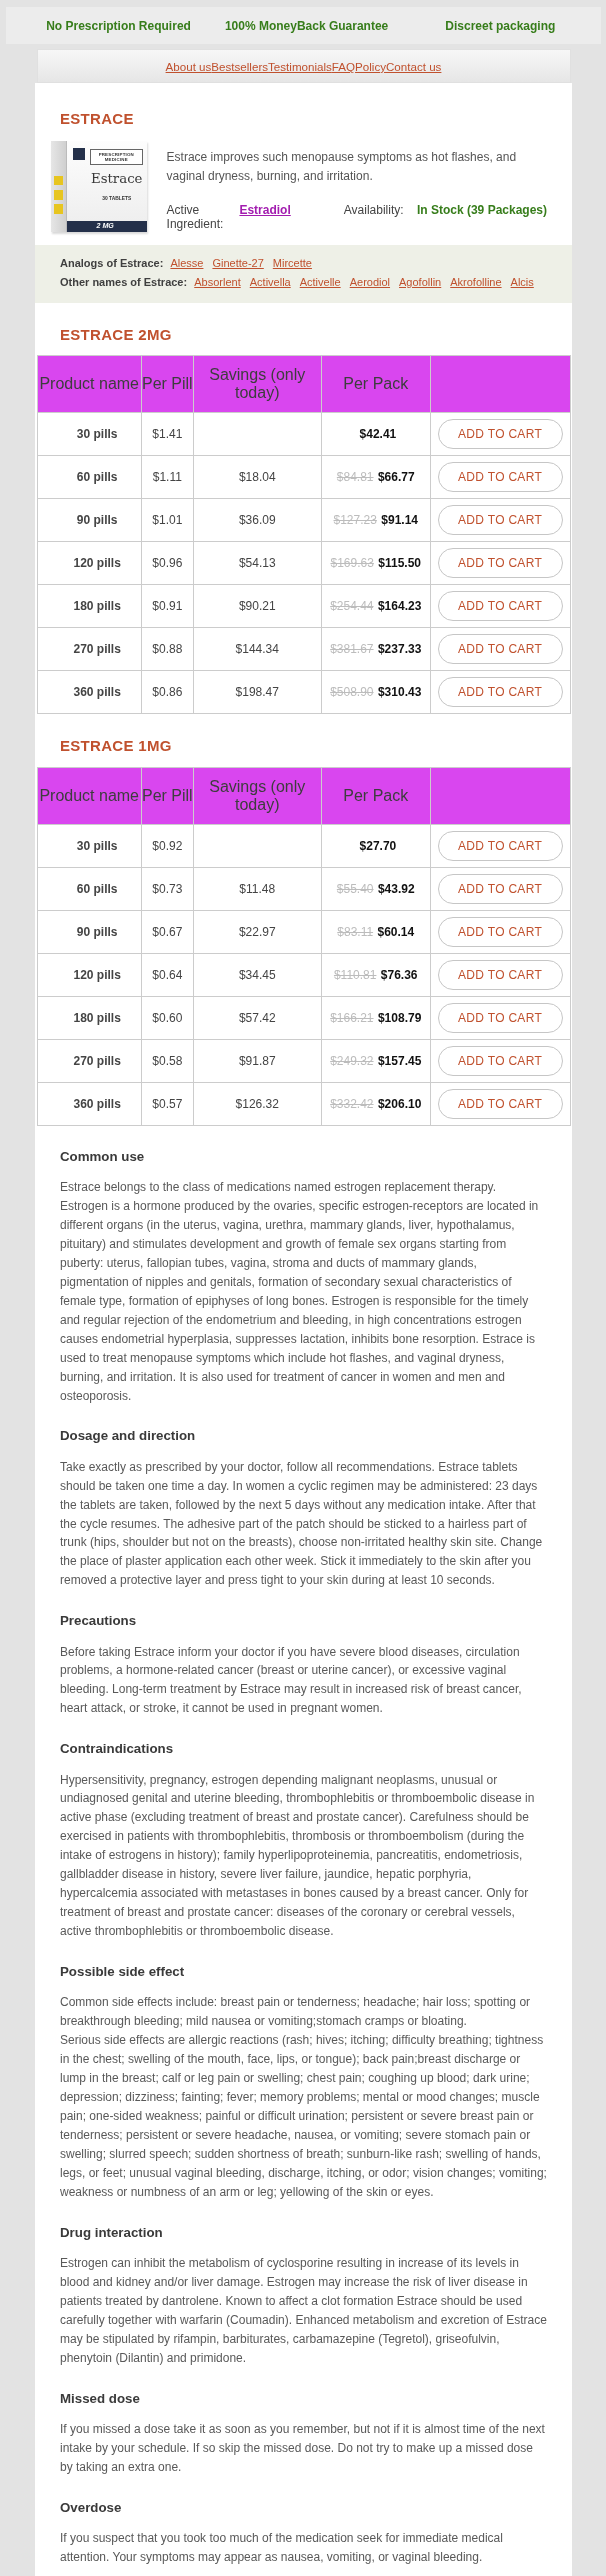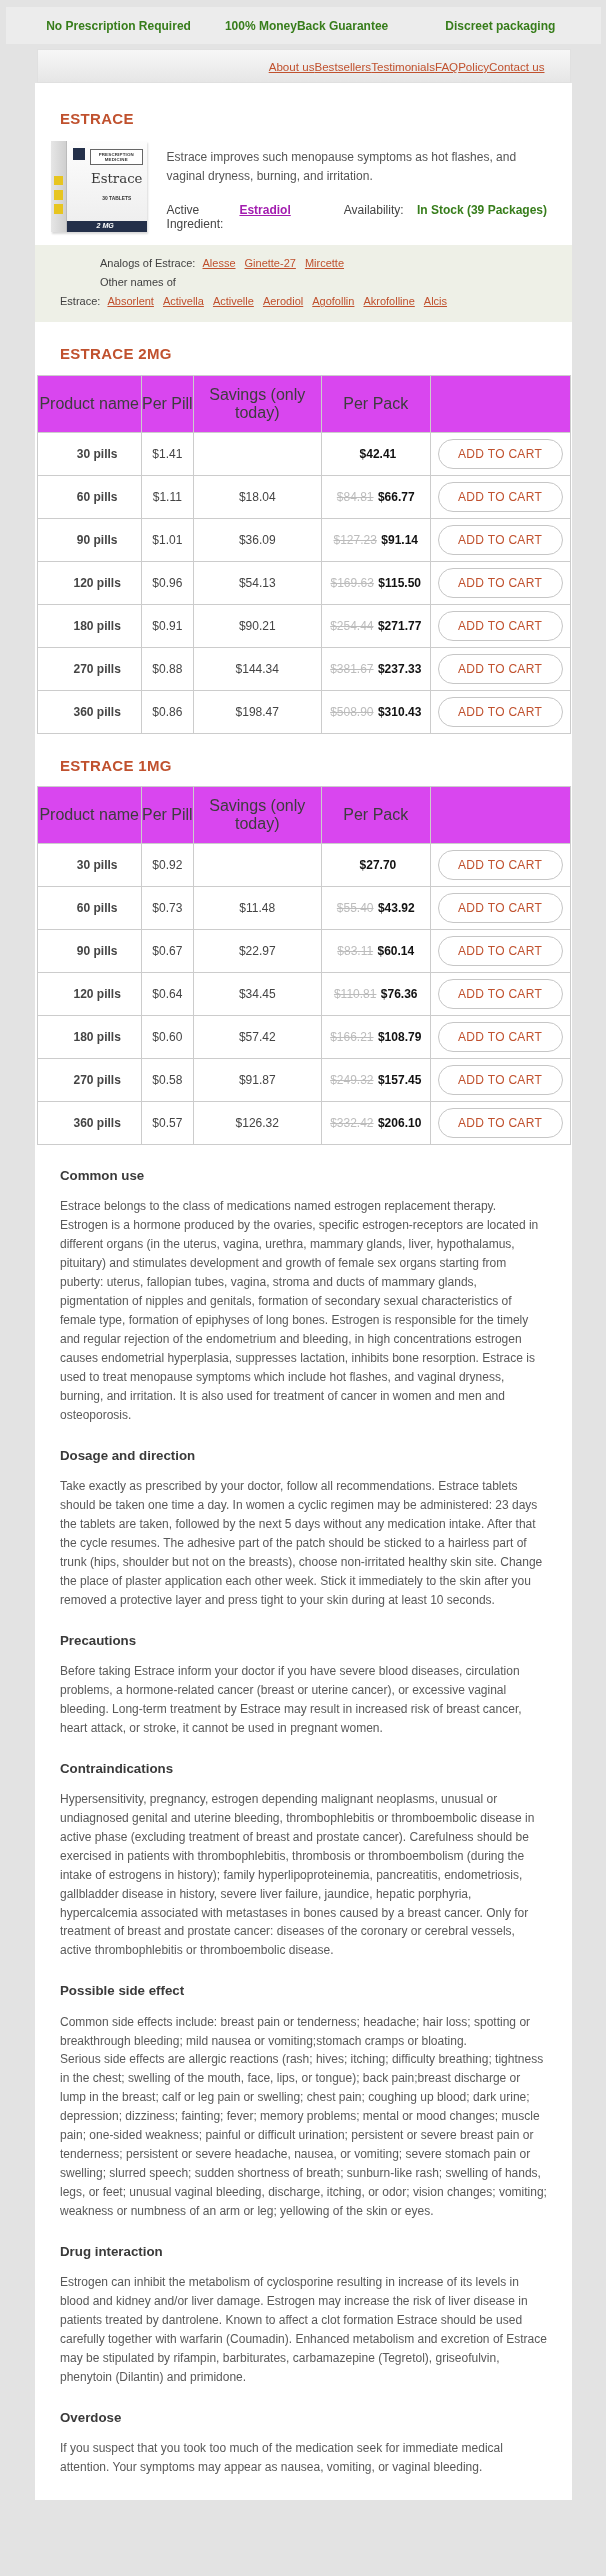--- a/index.html
+++ b/index.html
@@ -5,21 +5,21 @@
   * { margin:0; padding:0; box-sizing:border-box; }
   html,body { background:#e3e3e3; font-family:"Liberation Sans", sans-serif; }
   .page { width:607px; margin:0 auto; background:#e3e3e3; padding-bottom:12.5px; }
 
   
   .banner { margin:7.1px 6.2px 5.3px 6.2px; background:#ececec; height:37px; display:flex; align-items:center; padding-left:40px; }
   .banner-item { color:#377d1b; font-weight:bold; font-size:12px; margin-right:34px; white-space:nowrap; }
   .banner-item:nth-child(3){ margin-left:23px; }
 
   
-  .nav { width:534px; margin:0 auto; height:34px; background:linear-gradient(#f7f7f7,#e6e6e6); border:0.9px solid #e0e0e0; display:flex; align-items:center; justify-content:flex-end; padding:0 25px; }
+  .nav { width:534px; margin:0 auto; height:34px; background:linear-gradient(#f7f7f7,#e6e6e6); border:0.9px solid #e0e0e0; display:flex; align-items:center; justify-content:center; padding:0 25px; }
   .nav a { color:#c0512e; font-size:11.6px; text-decoration:underline; cursor:pointer; white-space:nowrap; }
 
   
   .card { width:537px; margin:0 auto; background:#ffffff; padding:5.3px 0 23px 0; }
 
   h1.product-title { color:#c0512e; font-size:15px; font-weight:bold; margin:21.3px 25px 9px 25px; letter-spacing:0.3px; }
   h2.table-title { color:#c0512e; font-size:15px; font-weight:bold; margin:23px 25px 12.5px 25px; letter-spacing:0.3px; }
 
   
   .product-info { display:flex; margin:14.2px 25px 12.5px 16px; }
@@ -35,21 +35,21 @@
   .product-text { margin-left:19.6px; padding-top:7.1px; }
   .product-desc { color:#555; font-size:12px; line-height:1.55; }
   .ingredient-row { display:flex; margin-top:18px; font-size:12px; color:#444; }
   .ingredient-row .lbl { color:#444; }
   a.ingredient-link { color:#a21caf; font-weight:bold; text-decoration:underline; margin-left:4.4px; cursor:pointer; }
   .availability-wrap { margin-left:53px; white-space:nowrap; }
   .availability { color:#377d1b; font-weight:bold; margin-left:10px; }
 
   
   .analogs-band { background:#eef0e7; padding:9px 25px 10.7px 25px; margin-top:12.5px; font-size:11px; line-height:1.75; }
-  .analogs-band .lbl { font-weight:normal; color:#3f3f3f; margin-right:7.1px;margin-left:40px; }
+  .analogs-band .lbl { font-weight:bold; color:#3f3f3f; margin-right:7.1px; }
   .analogs-band a { color:#c0512e; text-decoration:underline; margin-right:9px; cursor:pointer; }
 
   
   table.price-table { border-collapse:collapse; margin:0 auto; width:534px; }
   table.price-table th, table.price-table td { border:0.9px solid #ccc; }
   table.price-table th { height:57px; font-weight:normal; color:#3d3d3d; font-size:16px; text-align:center; background:#d946ef; }
   table.price-table td { height:43px; font-size:12px; color:#444; text-align:center; }
   td.cell-name { text-align:left; padding-left:16px; font-weight:bold; color:#1f1f1f; width:105px; }
   th.col-name { width:105px; } th.col-perpill { width:52px; } th.col-savings { width:129px; } th.col-pack { width:109px; } th.col-action { width:140px; }
   td.cell-pack .old-price { color:#bcbcbc; text-decoration:line-through; margin-right:4.4px; }
@@ -161,21 +161,21 @@
     <td class="cell-name">120 pills</td>
     <td class="cell-perpill">$0.96</td>
     <td class="cell-savings">$54.13</td>
     <td class="cell-pack"><span class="old-price">$169.63</span><span class="new-price">$115.50</span></td>
     <td class="cell-action"><button class="atc-btn">ADD TO CART</button></td>
   </tr>
               <tr>
     <td class="cell-name">180 pills</td>
     <td class="cell-perpill">$0.91</td>
     <td class="cell-savings">$90.21</td>
-    <td class="cell-pack"><span class="old-price">$254.44</span><span class="new-price">$271.77</span></td>
+    <td class="cell-pack"><span class="old-price">$254.44</span><span class="new-price">$164.23</span></td>
     <td class="cell-action"><button class="atc-btn">ADD TO CART</button></td>
   </tr>
               <tr>
     <td class="cell-name">270 pills</td>
     <td class="cell-perpill">$0.88</td>
     <td class="cell-savings">$144.34</td>
     <td class="cell-pack"><span class="old-price">$381.67</span><span class="new-price">$237.33</span></td>
     <td class="cell-action"><button class="atc-btn">ADD TO CART</button></td>
   </tr>
               <tr>
@@ -275,20 +275,24 @@
         <div class="text-section">
     <h3 class="sec-h">Possible side effect</h3>
     <p class="sec-b">Common side effects include: breast pain or tenderness; headache; hair loss; spotting or breakthrough bleeding; mild nausea or vomiting;stomach cramps or bloating.
 Serious side effects are allergic reactions (rash; hives; itching; difficulty breathing; tightness in the chest; swelling of the mouth, face, lips, or tongue); back pain;breast discharge or lump in the breast; calf or leg pain or swelling; chest pain; coughing up blood; dark urine; depression; dizziness; fainting; fever; memory problems; mental or mood changes; muscle pain; one-sided weakness; painful or difficult urination; persistent or severe breast pain or tenderness; persistent or severe headache, nausea, or vomiting; severe stomach pain or swelling; slurred speech; sudden shortness of breath; sunburn-like rash; swelling of hands, legs, or feet; unusual vaginal bleeding, discharge, itching, or odor; vision changes; vomiting; weakness or numbness of an arm or leg; yellowing of the skin or eyes.</p>
   </div>
         <div class="text-section">
     <h3 class="sec-h">Drug interaction</h3>
     <p class="sec-b">Estrogen can inhibit the metabolism of cyclosporine resulting in increase of its levels in blood and kidney and/or liver damage. Estrogen may increase the risk of liver disease in patients treated by dantrolene. Known to affect a clot formation Estrace should be used carefully together with warfarin (Coumadin). Enhanced metabolism and excretion of Estrace may be stipulated by rifampin, barbiturates, carbamazepine (Tegretol), griseofulvin, phenytoin (Dilantin) and primidone.</p>
   </div>
         <div class="text-section">
+    <h3 class="sec-h">Missed dose</h3>
+    <p class="sec-b">If you missed a dose take it as soon as you remember, but not if it is almost time of the next intake by your schedule. If so skip the missed dose. Do not try to make up a missed dose by taking an extra one.</p>
+  </div>
+        <div class="text-section">
     <h3 class="sec-h">Overdose</h3>
     <p class="sec-b">If you suspect that you took too much of the medication seek for immediate medical attention. Your symptoms may appear as nausea, vomiting, or vaginal bleeding.</p>
   </div>
       </div>
 
   </div>
 </div>
 
 
 </body></html>

